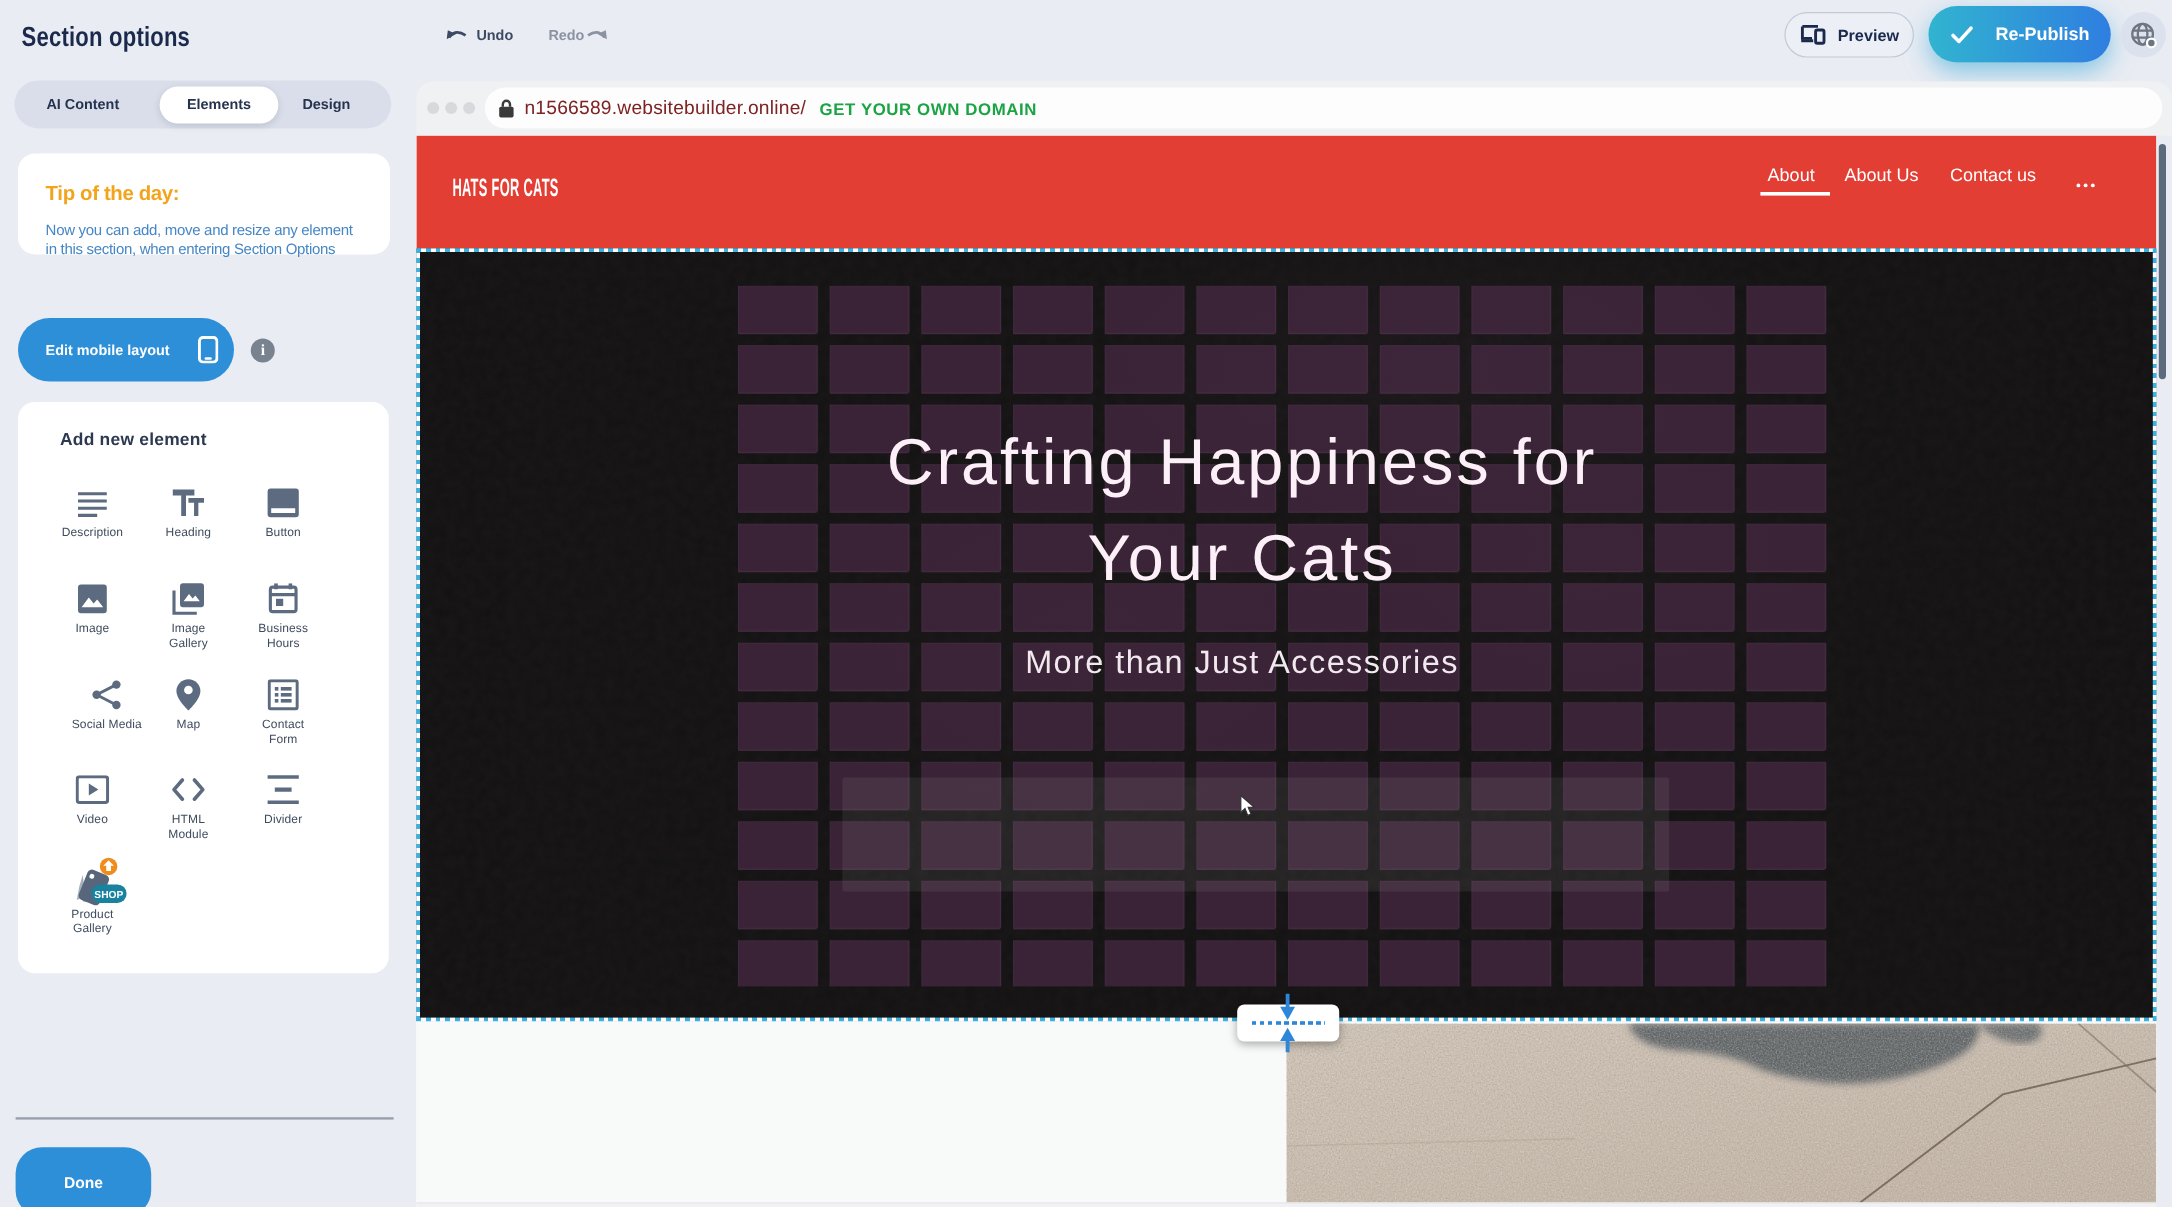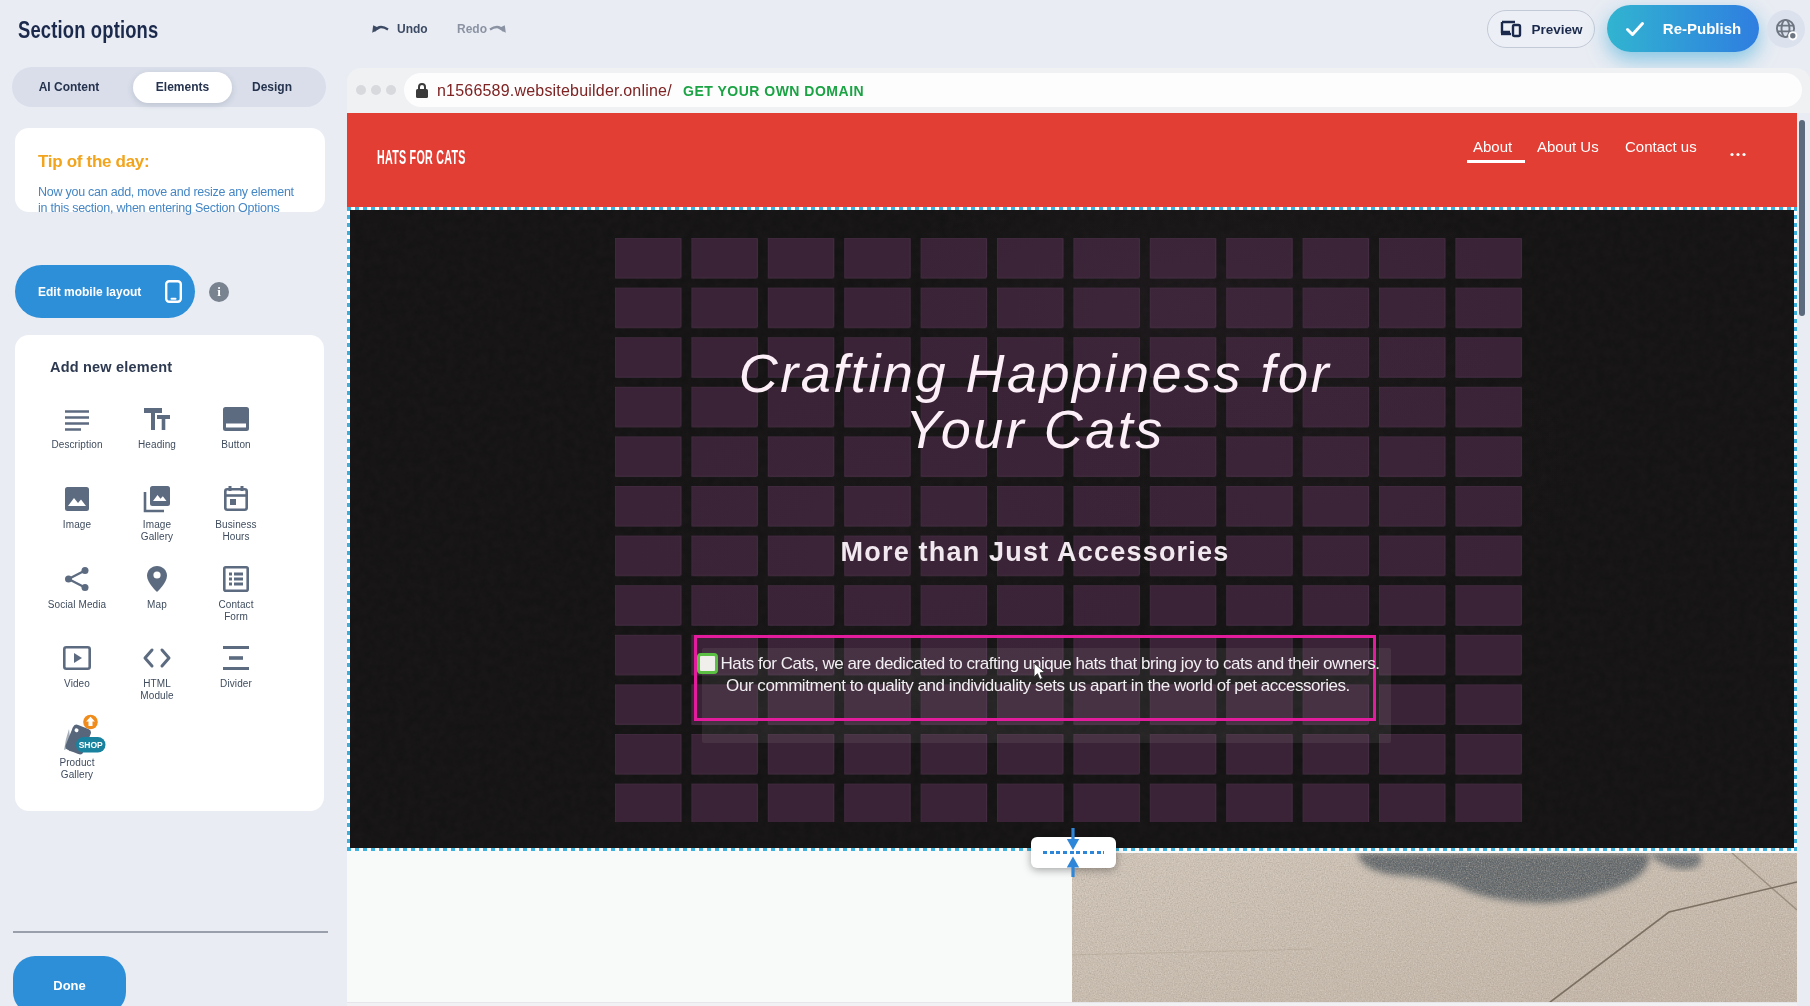--- a/index.html
+++ b/index.html
@@ -38,22 +38,22 @@
   
   .chrome { left:347px; top:68px; width:1463px; height:45px; background:#eff1f3; border-radius:14px 14px 0 0; }
   .dot { position:absolute; width:10px; height:10px; border-radius:50%; background:#d7d9dd; top:17px; }
   .url { position:absolute; left:90px; top:14px; font-size:16px; letter-spacing:.2px; color:#7e2222; }
   .getdomain { position:absolute; left:336px; top:15px; font-size:14px; font-weight:bold; color:#1ba344; letter-spacing:.5px; }
   .viewport { left:347px; top:113px; width:1450px; height:893px; background:#fff; overflow:hidden;padding-left:40px; }
   .siteheader { position:absolute; left:0; top:0; width:1450px; height:94px; background:#e23e33; }
   .logo { position:absolute; left:30px; top:32px; color:#fff; font-size:21px; font-weight:bold; letter-spacing:.5px; transform:scaleX(.51); transform-origin:left top; white-space:nowrap; }
   .nav { position:absolute; top:25px; color:#fff; font-size:15px; }
   .hero { position:absolute; left:0; top:94px; width:1450px; height:644px; background:#141313; overflow:hidden; }
-  .hero h1 { position:absolute; left:207px; top:138px; width:962px; text-align:center; color:#fceff8; font-size:54px; line-height:56px; font-weight:500; letter-spacing:2.5px;font-style:italic; }
-  .hero .sub { position:absolute; left:207px; top:330px; width:962px; text-align:center; color:#f1e9ef; font-size:27px; font-weight:700; letter-spacing:1.2px; }
+  .hero h1 { position:absolute; left:207px; top:138px; width:962px; text-align:center; color:#fceff8; font-size:54px; line-height:80px; font-weight:500; letter-spacing:2.5px; }
+  .hero .sub { position:absolute; left:207px; top:330px; width:962px; text-align:center; color:#f1e9ef; font-size:27px; font-weight:400; letter-spacing:1.2px; }
   .litebox { position:absolute; left:355px; top:441px; width:689px; height:95px; background:rgba(255,255,255,.07); border-radius:2px; }
   .pinkbox { position:absolute; left:347px; top:428px; width:682px; height:86px; border:3px solid #e31c9e; }
   .pinktext { position:absolute; left:-2px; top:15px; width:686px; text-align:center; color:#f2eff2; font-size:17px; letter-spacing:-0.45px; line-height:21.5px; } .pinktext div { white-space:nowrap; }
   .gsq { display:inline-block; width:21px; height:21px; border:3.5px solid #5abf43; border-radius:4px; background:rgba(250,250,246,.95); vertical-align:-5px; margin-right:3px; }
   
   .dash-h { height:2.5px; background:repeating-linear-gradient(90deg,#3cb1de 0 4px,#fdfdfd 4px 8px); }
   .dash-v { width:2.5px; background:repeating-linear-gradient(180deg,#3cb1de 0 4px,#fdfdfd 4px 8px); }
   .bottomarea { position:absolute; left:0; top:738px; width:1450px; height:155px; background:#f8f9f9; }
   .scrollthumb { left:1799px; top:120px; width:6px; height:196px; border-radius:3px; background:#5b6a7d; }
   .handle { left:1031px; top:837px; width:85px; height:31px; background:#fff; border-radius:6px; box-shadow:0 2px 8px rgba(0,0,0,.35); }
@@ -175,21 +175,21 @@
         <svg width="26" height="26" viewBox="0 0 26 26">
           <path d="M7 0 v5 M19 0 v5" stroke="#5d6b80" stroke-width="3"></path>
           <rect x="2.3" y="3.3" width="21.4" height="20.4" rx="2" fill="none" stroke="#5d6b80" stroke-width="2.6"></rect>
           <path d="M2.5 9.5 h21" stroke="#5d6b80" stroke-width="2.6"></path>
           <rect x="7" y="13" width="6" height="6" fill="#5d6b80"></rect>
         </svg>
       </div>
     <div class="lb">Business<br>Hours</div>
   </div>
 
-  <div class="cell" style="left:24px;top:231px">
+  <div class="cell" style="left:36px;top:231px">
     <div class="ic">
         <svg width="26" height="26" viewBox="0 0 26 26">
           <g fill="#5d6b80">
             <circle cx="21" cy="4.5" r="3.5"></circle>
             <circle cx="4.5" cy="13" r="3.5"></circle>
             <circle cx="21" cy="21.5" r="3.5"></circle>
           </g>
           <path d="M4.5 13 L21 4.5 M4.5 13 L21 21.5" stroke="#5d6b80" stroke-width="2.4"></path>
         </svg>
       </div>
@@ -320,26 +320,20 @@
       <ellipse cx="850" cy="100" rx="330" ry="150" fill="url(#haze1)"></ellipse>
       <ellipse cx="560" cy="330" rx="280" ry="180" fill="url(#haze2)"></ellipse>
       <ellipse cx="980" cy="260" rx="260" ry="160" fill="url(#haze2)"></ellipse>
       <pattern id="cells" width="76.4" height="49.6" patternUnits="userSpaceOnUse">
         <rect x="0" y="0" width="66" height="40" rx="1.5" fill="#3a2336" stroke="#442c42" stroke-width="1"></rect>
       </pattern>
     </svg>
     <h1>Crafting Happiness for<br>Your Cats</h1>
     <div class="sub">More than Just Accessories</div>
     <div class="litebox"></div>
-    <div class="pinkbox">
-      <div class="pinktext">
-          <div><span class="gsq"></span>Hats for Cats, we are dedicated to crafting unique hats that bring joy to cats and their owners.</div>
-          <div>Our commitment to quality and individuality sets us apart in the world of pet accessories.</div>
-        </div>
-    </div>
     <svg style="position:absolute;left:686px;top:455px" width="13" height="19" viewBox="0 0 13 19">
         <path d="M1 1 L1 15 L4.5 11.8 L6.8 17.5 L9.5 16.3 L7.2 10.8 L12 10.5 Z" fill="#fff" stroke="#333" stroke-width="1"></path>
       </svg>
   </div>
   <div class="bottomarea"></div>
   <svg style="position:absolute;left:725px;top:740px" width="725" height="153">
     <defs>
       <filter id="grain">
           <feTurbulence type="fractalNoise" baseFrequency="0.75" numOctaves="3" seed="3"></feTurbulence>
           <feComponentTransfer>

